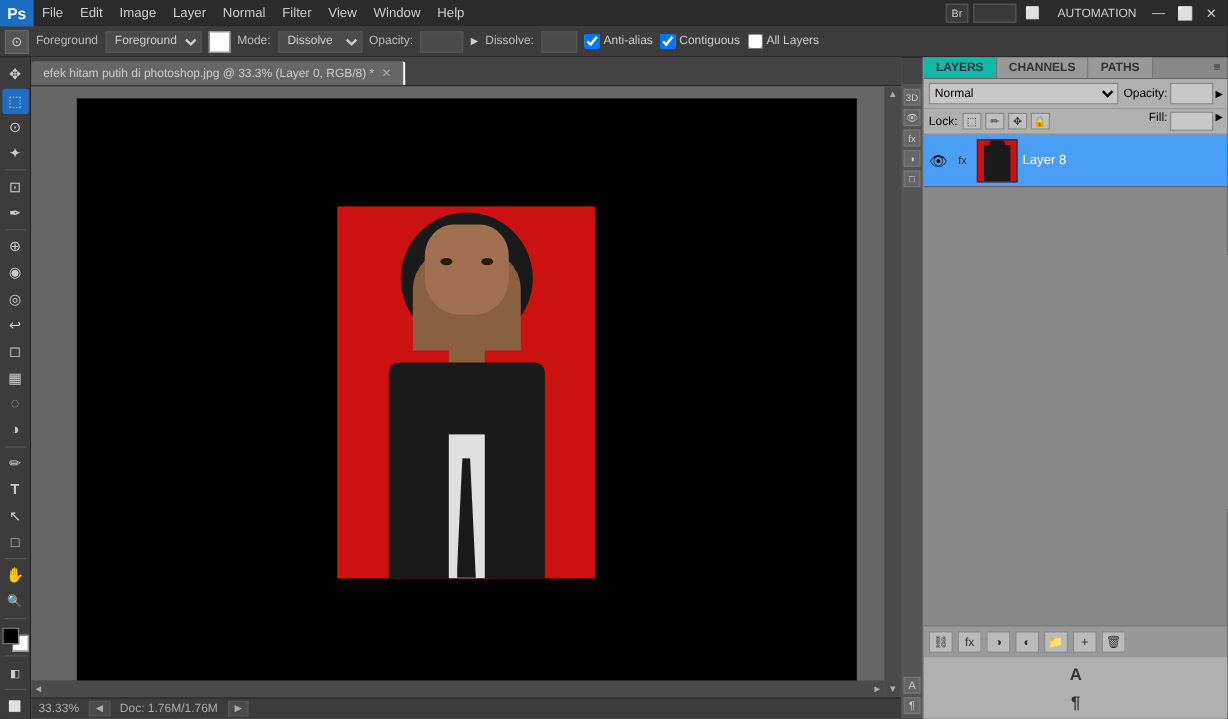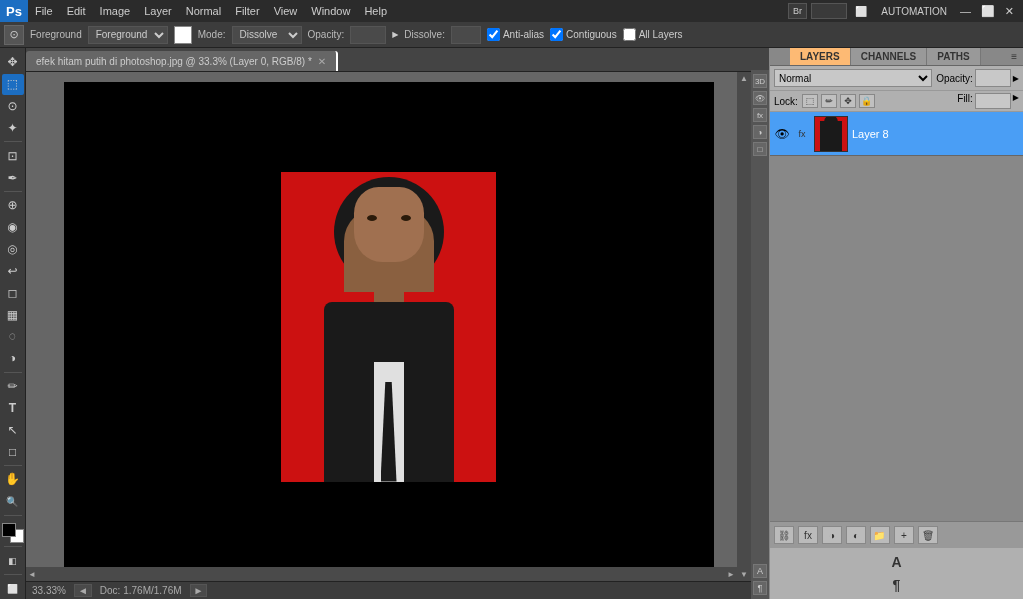--- a/index.html
+++ b/index.html
@@ -164,21 +164,21 @@
       display: flex; flex-direction: column;
     }
     #panel-tabs {
       display: flex; background: #888; border-bottom: 1px solid #666;
       align-items: center;
     }
     .panel-tab {
       padding: 3px 10px; font-size: 10px; font-weight: bold; color: #333;
       cursor: pointer; background: #999; border-right: 1px solid #777;
     }
-    .panel-tab.active { background: #fdba74; margin-left: 20px; }
+    .panel-tab.active { background: #14b8a6; }
     .panel-tab-more {
       margin-left: auto; padding: 3px 6px; font-size: 10px; color: #333; cursor: pointer;
     }
     #blend-mode-row {
       display: flex; align-items: center; padding: 3px 4px; gap: 4px;
       background: #b0b0b0; border-bottom: 1px solid #999;
     }
     #blend-mode-row select {
       font-size: 10px; background: #c8c8c8; border: 1px solid #888;
       height: 18px; flex: 1;

